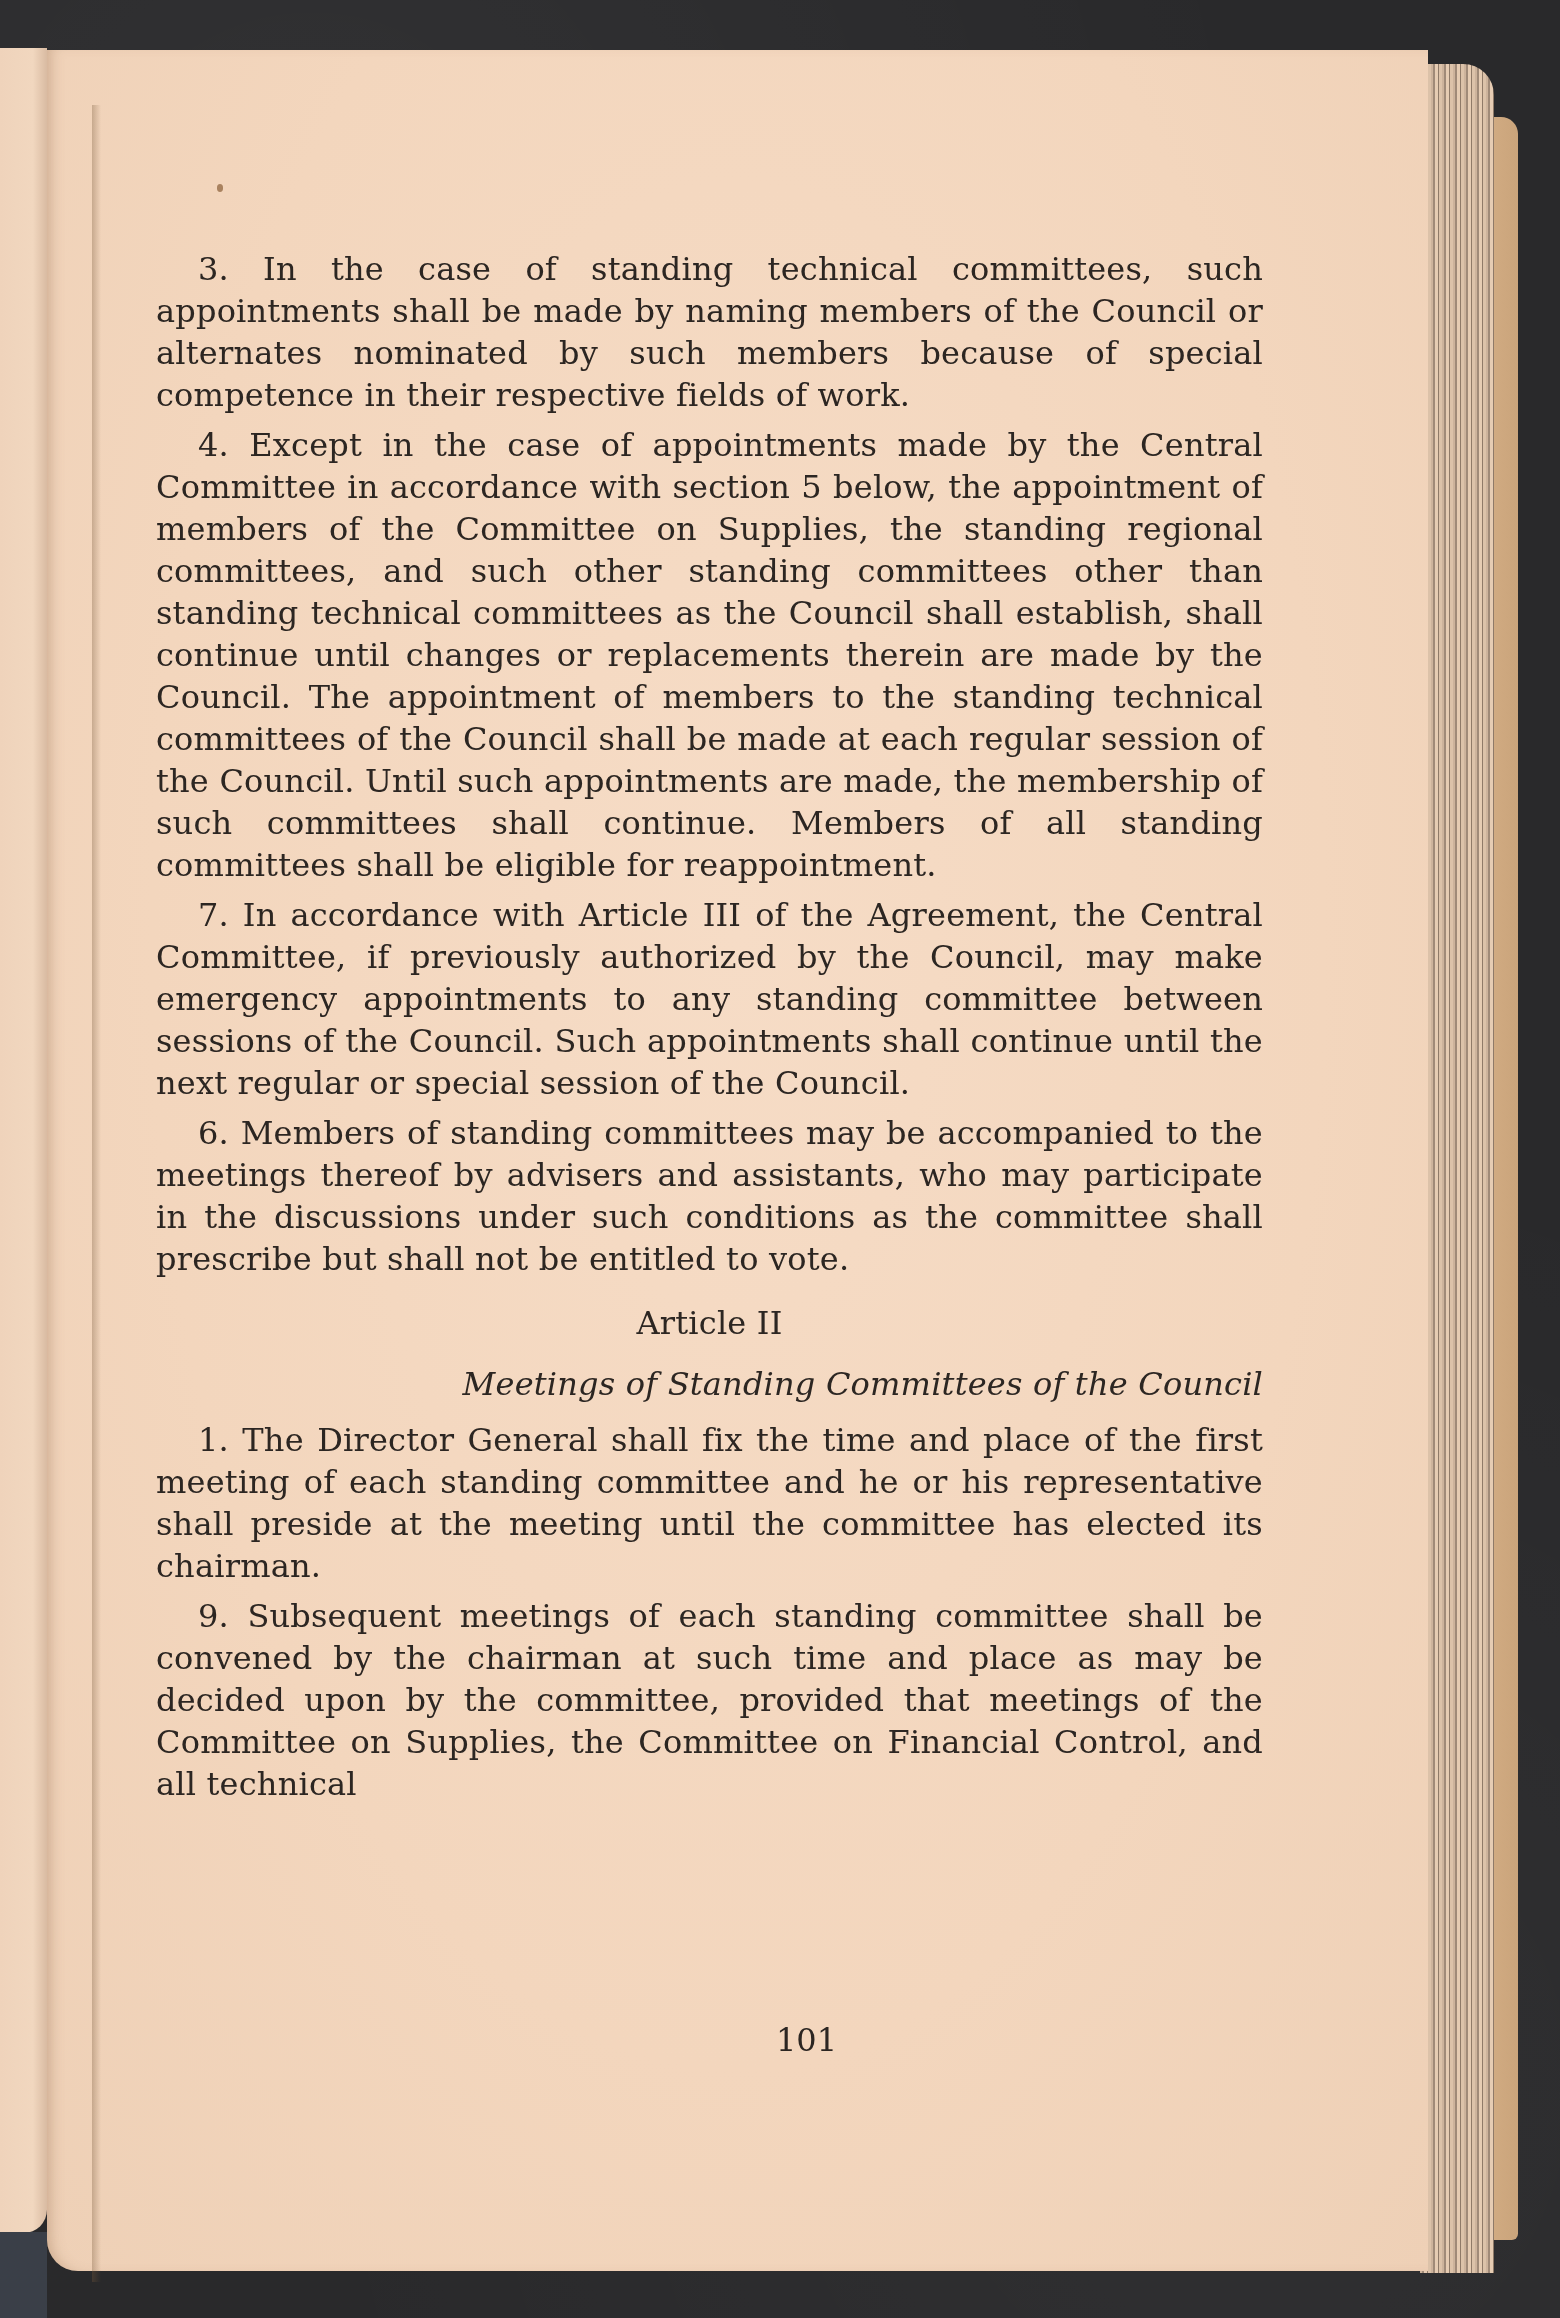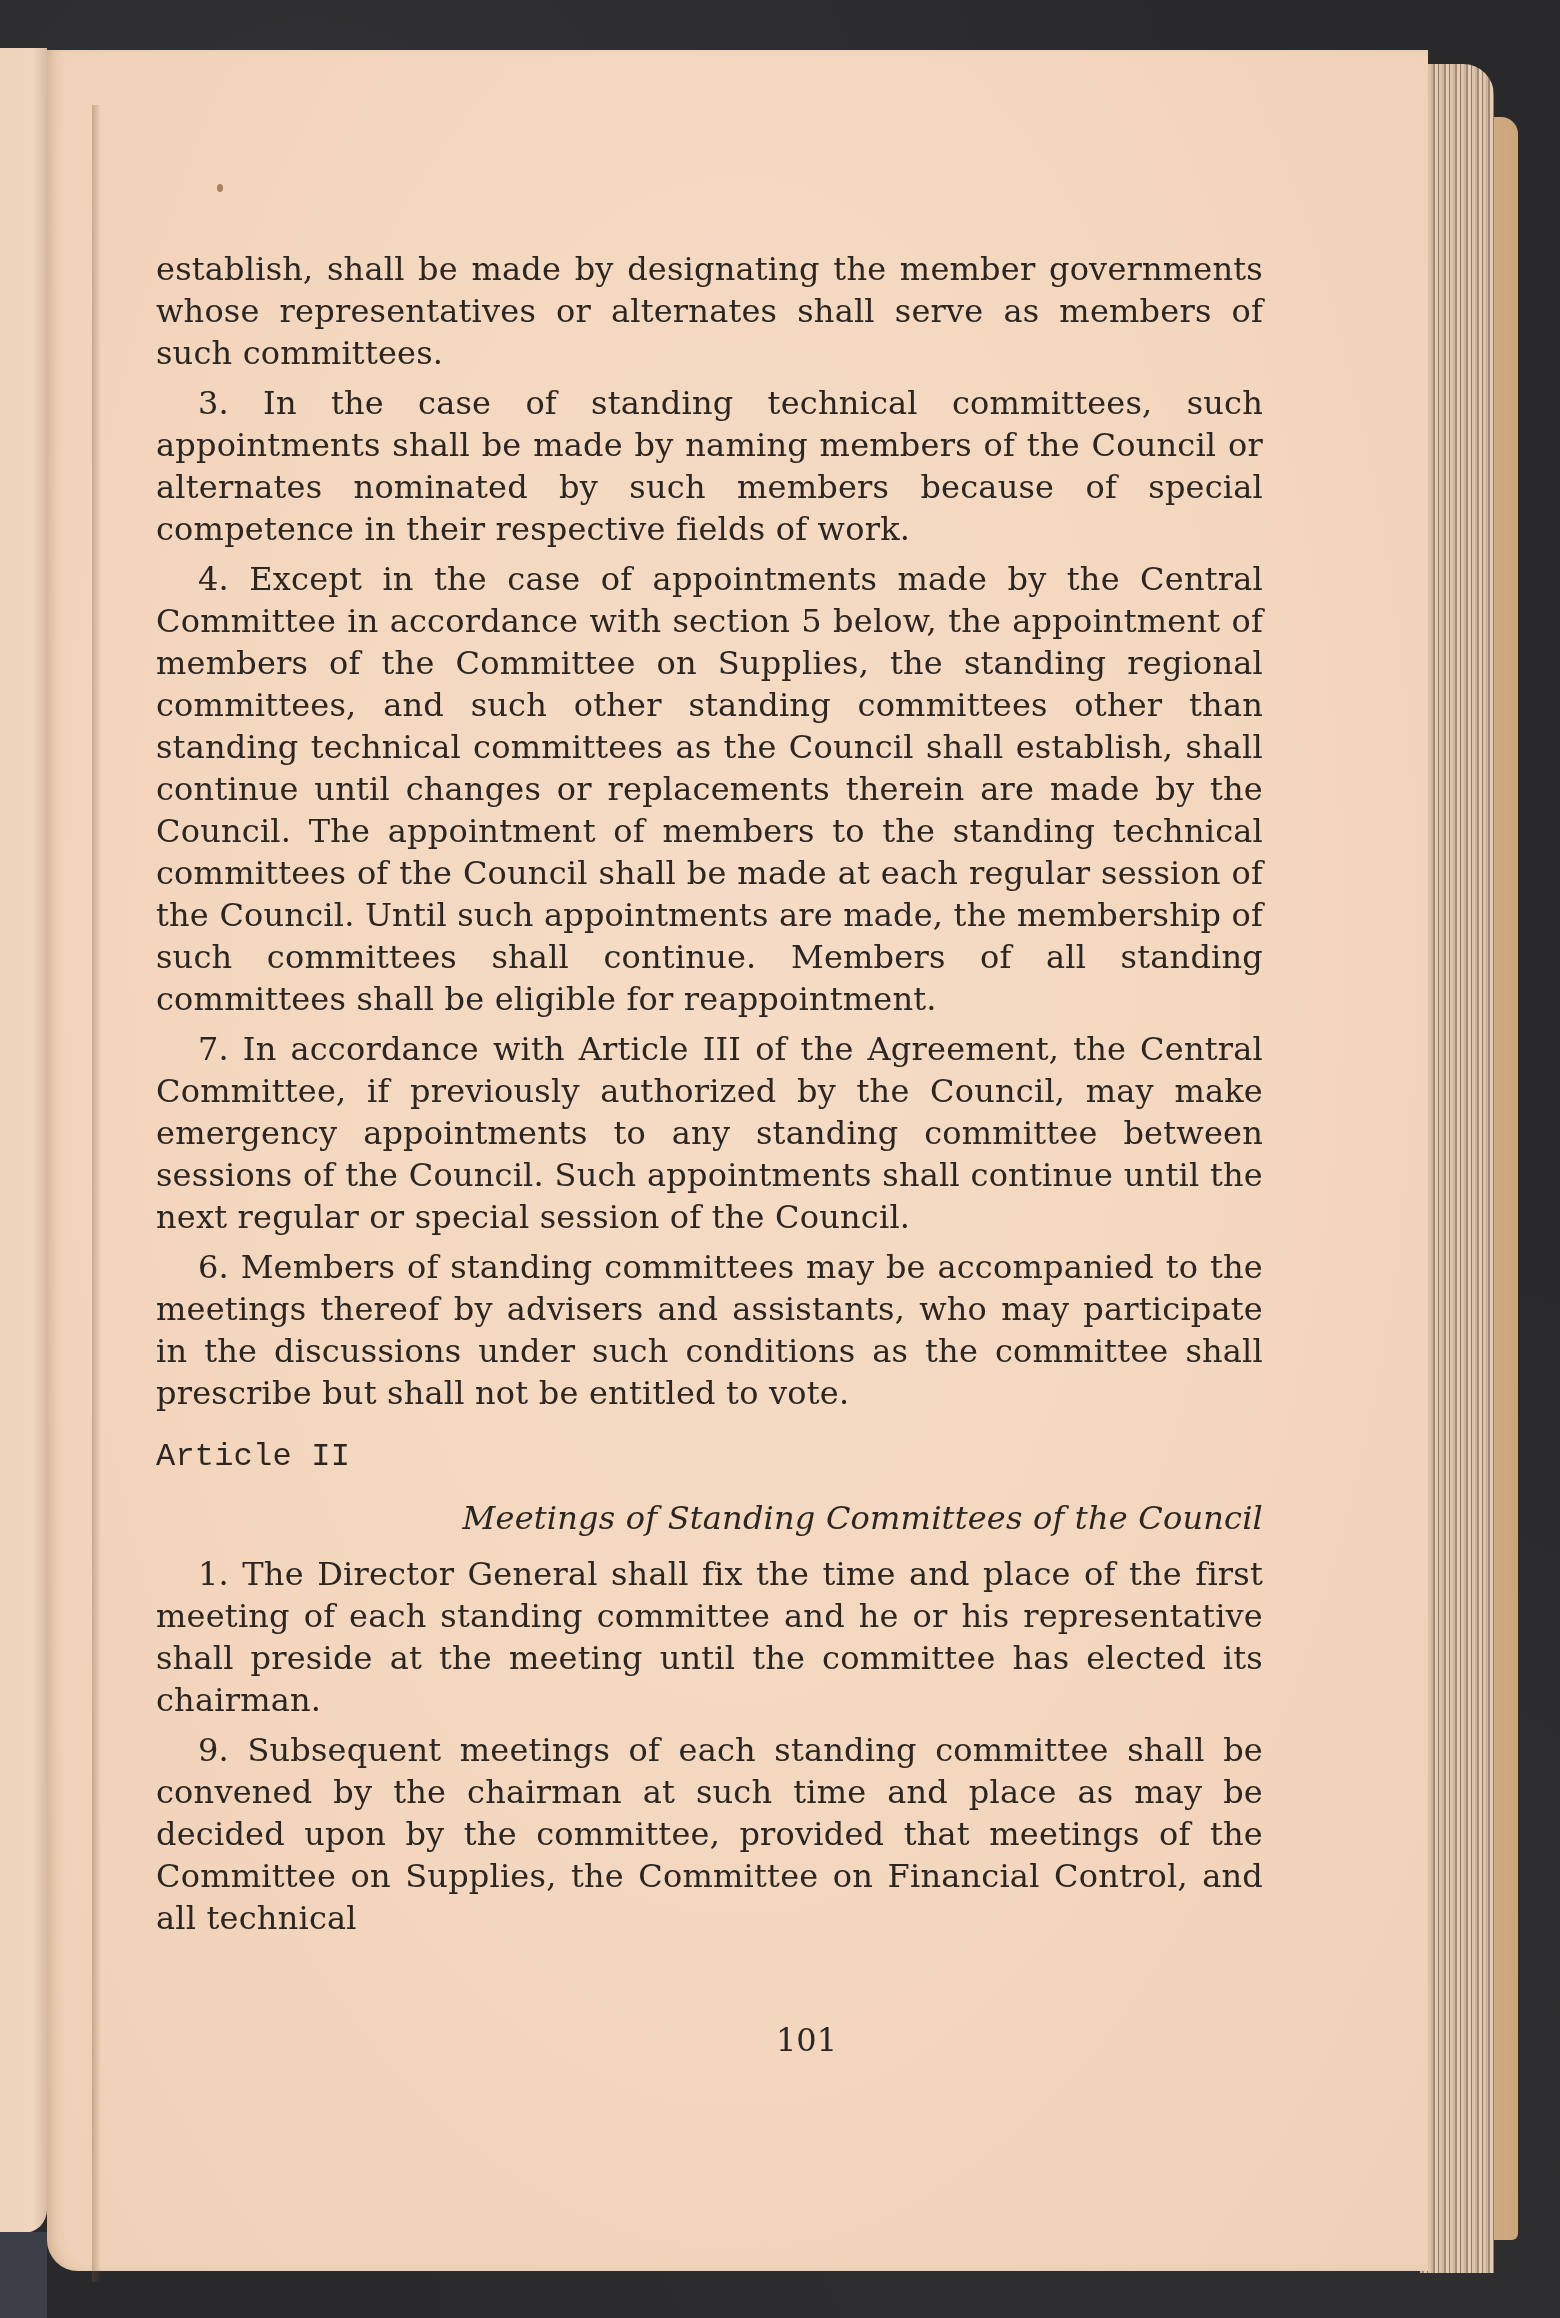--- a/index.html
+++ b/index.html
@@ -111,23 +111,23 @@
       margin: 0;
       text-indent: 42px;
     }
     .para.first {
       text-indent: 0;
     }
     .para + .para {
       margin-top: 8px;
     }
     .heading {
+      text-align: center;
       margin: 22px 0 16px 0;
       text-indent: 0;
-      font-family: Liberation Mono, monospace;
     }
     .subheading {
       text-align: right;
       font-style: italic;
       margin: 19px 0 14px 0;
       text-indent: 0;
     }
     .page-number {
       position: absolute;
       left: 0;
@@ -147,21 +147,20 @@
 <div class="left-board"></div>
 <div class="cover-edge"></div>
 <div class="page-stack"></div>
 
 <div class="page">
   <div class="speck"></div>
   <div class="gutter-shadow"></div>
 </div>
 
 <div class="text-block">
-  <p class="para first">establish, shall be made by designating the member governments whose representatives or alternates shall serve as members of such committees.</p>
   <p class="para">3. In the case of standing technical committees, such appointments shall be made by naming members of the Council or alternates nominated by such members because of special competence in their respective fields of work.</p>
   <p class="para">4. Except in the case of appointments made by the Central Committee in accordance with section 5 below, the appointment of members of the Committee on Supplies, the standing regional committees, and such other standing committees other than standing technical committees as the Council shall establish, shall continue until changes or replacements therein are made by the Council.  The appointment of members to the standing technical committees of the Council shall be made at each regular session of the Council. Until such appointments are made, the membership of such committees shall continue.  Members of all standing committees shall be eligible for reappointment.</p>
   <p class="para">7. In accordance with Article III of the Agreement, the Central Committee, if previously authorized by the Council, may make emergency appointments to any standing committee between sessions of the Council.  Such appointments shall continue until the next regular or special session of the Council.</p>
   <p class="para">6. Members of standing committees may be accompanied to the meetings thereof by advisers and assistants, who may participate in the discussions under such conditions as the committee shall prescribe but shall not be entitled to vote.</p>
   <p class="heading">Article II</p>
   <p class="subheading">Meetings of Standing Committees of the Council</p>
   <p class="para">1. The Director General shall fix the time and place of the first meeting of each standing committee and he or his representative shall preside at the meeting until the committee has elected its chairman.</p>
   <p class="para">9. Subsequent meetings of each standing committee shall be convened by the chairman at such time and place as may be decided upon by the committee, provided that meetings of the Committee on Supplies, the Committee on Financial Control, and all technical</p>
 </div>
 

